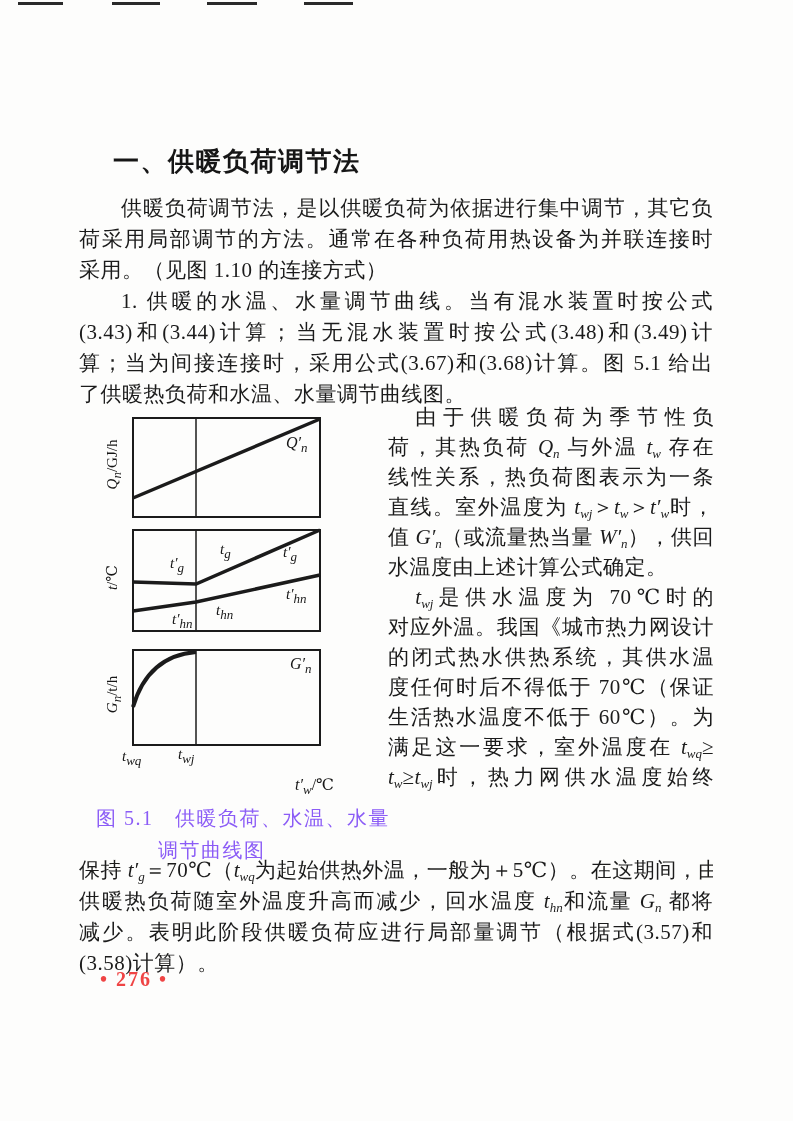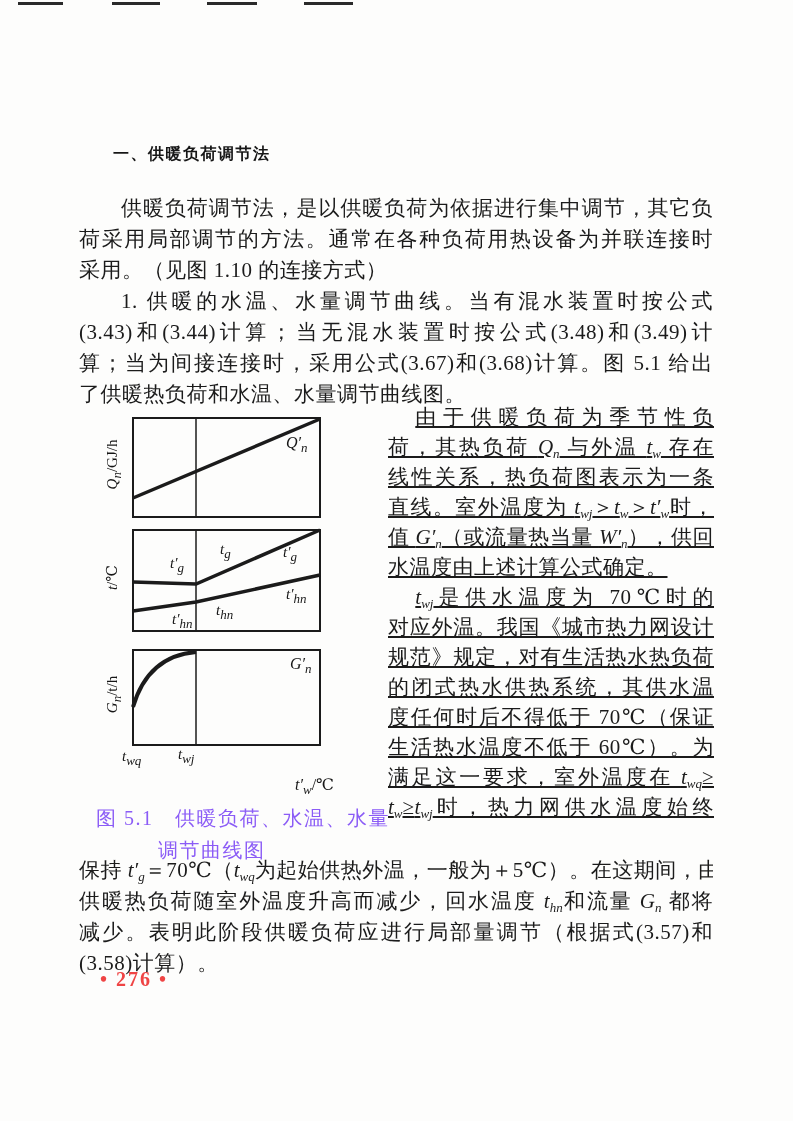--- a/index.html
+++ b/index.html
@@ -4,21 +4,21 @@
 <style>
   html,body{margin:0;padding:0;background:#ffffff;}
   .page{
     position:relative;width:793px;height:1121px;background:#fdfdfc;
     font-family:"Liberation Serif","DejaVu Serif",serif;color:#1b1b1b;
     overflow:hidden;
   }
   .scanmark{position:absolute;top:2px;height:3px;background:#2a2a2a;}
   .heading{
     position:absolute;left:113px;top:144px;margin:0;
-    font-size:16px;font-weight:700;letter-spacing:1.5px;color:#161616;
+    font-size:26px;font-weight:700;letter-spacing:1.5px;color:#161616;
   }
   .block{position:absolute;font-size:21px;letter-spacing:.5px;}
   .main .line{height:31px;line-height:31px;}
   .rc .line{height:30px;line-height:30px;}
   .line{
     text-align:justify;text-align-last:justify;overflow:hidden;white-space:nowrap;
   }
   .line.end{text-align-last:left;}
   .line.in{text-indent:2em;}
   .rc .line.in{text-indent:1.3em;}
@@ -105,30 +105,29 @@
     <span class="flab" style="left:32px;top:343px;"><i class="m">t<sub>wq</sub></i></span>
     <span class="flab" style="left:88px;top:341px;"><i class="m">t<sub>wj</sub></i></span>
     <span class="flab" style="left:205px;top:343px;font-size:16px;margin-top:28px;"><i class="m">t′<sub>w</sub></i>/℃</span>
   </div>
 
   <div class="caption" style="left:96px;top:782px;width:300px;">
     <div class="capline">图 5.1　供暖负荷、水温、水量</div>
     <div class="capline cap2">调节曲线图</div>
   </div>
 
-  <div class="block rc" style="left:388px;top:402px;width:326px;text-decoration:underline;">
+  <div class="block rc" style="left:388px;top:402px;width:326px;">
       <div class="line in">由于供暖负荷为季节性负</div>
       <div class="line">荷，其热负荷 <i class="m">Q<sub>n</sub></i> 与外温 <i class="m">t<sub>w</sub></i> 存在</div>
       <div class="line">线性关系，热负荷图表示为一条</div>
       <div class="line">直线。室外温度为 <i class="m">t<sub>wj</sub></i>＞<i class="m">t<sub>w</sub></i>＞<i class="m">t′<sub>w</sub></i>时，</div>
       <div class="line">值 <i class="m">G′<sub>n</sub></i>（或流量热当量 <i class="m">W′<sub>n</sub></i>），供回</div>
       <div class="line end">水温度由上述计算公式确定。</div>
       <div class="line in"><i class="m">t<sub>wj</sub></i>是供水温度为 70℃时的</div>
       <div class="line">对应外温。我国《城市热力网设计</div>
-      <div class="line">规范》规定，对有生活热水热负荷</div>
       <div class="line">的闭式热水供热系统，其供水温</div>
       <div class="line">度任何时后不得低于 70℃（保证</div>
       <div class="line">生活热水温度不低于 60℃）。为</div>
       <div class="line">满足这一要求，室外温度在 <i class="m">t<sub>wq</sub></i>≥</div>
       <div class="line"><i class="m">t<sub>w</sub></i>≥<i class="m">t<sub>wj</sub></i>时，热力网供水温度始终</div>
     </div>
 
   <div class="block main" style="left:79px;top:855px;width:634px;">
       <div class="line">保持 <i class="m">t′<sub>g</sub></i>＝70℃（<i class="m">t<sub>wq</sub></i>为起始供热外温，一般为＋5℃）。在这期间，由于</div>
       <div class="line">供暖热负荷随室外温度升高而减少，回水温度 <i class="m">t<sub>hn</sub></i>和流量 <i class="m">G<sub>n</sub></i> 都将</div>

